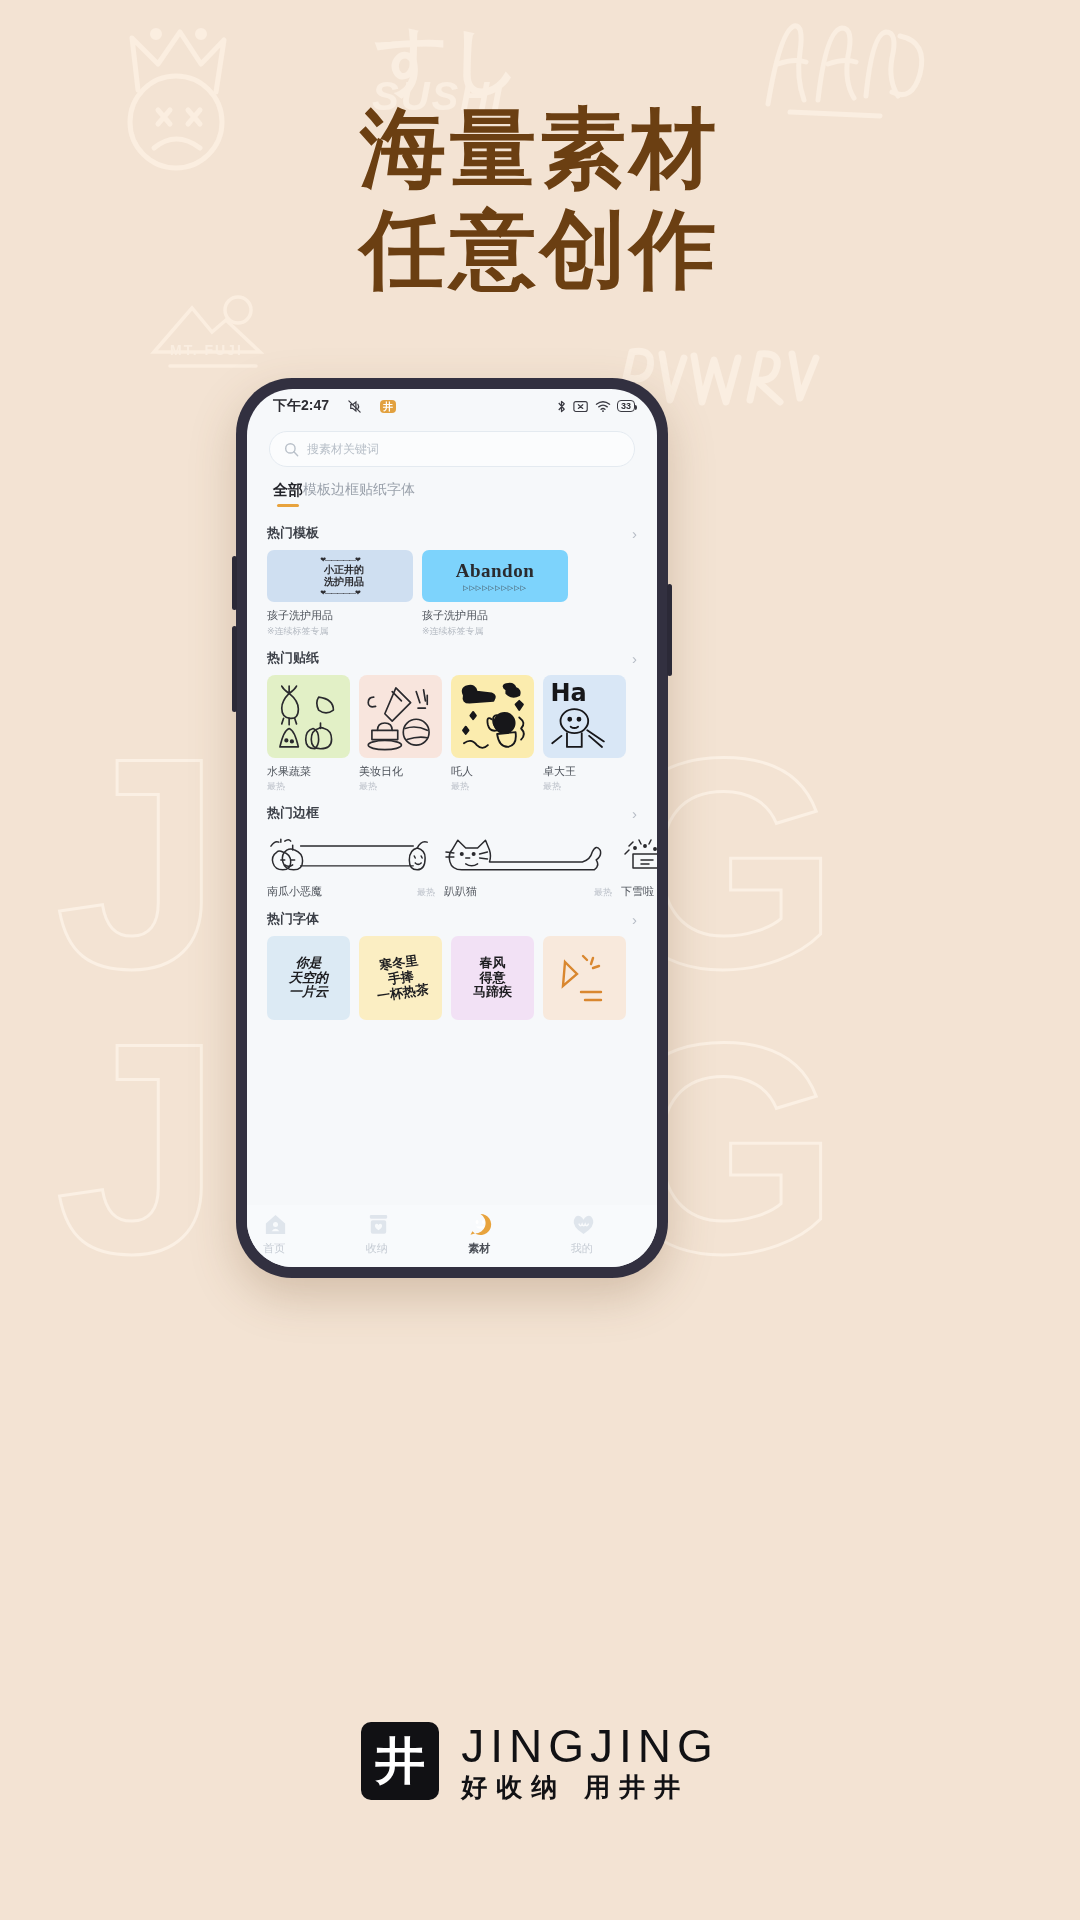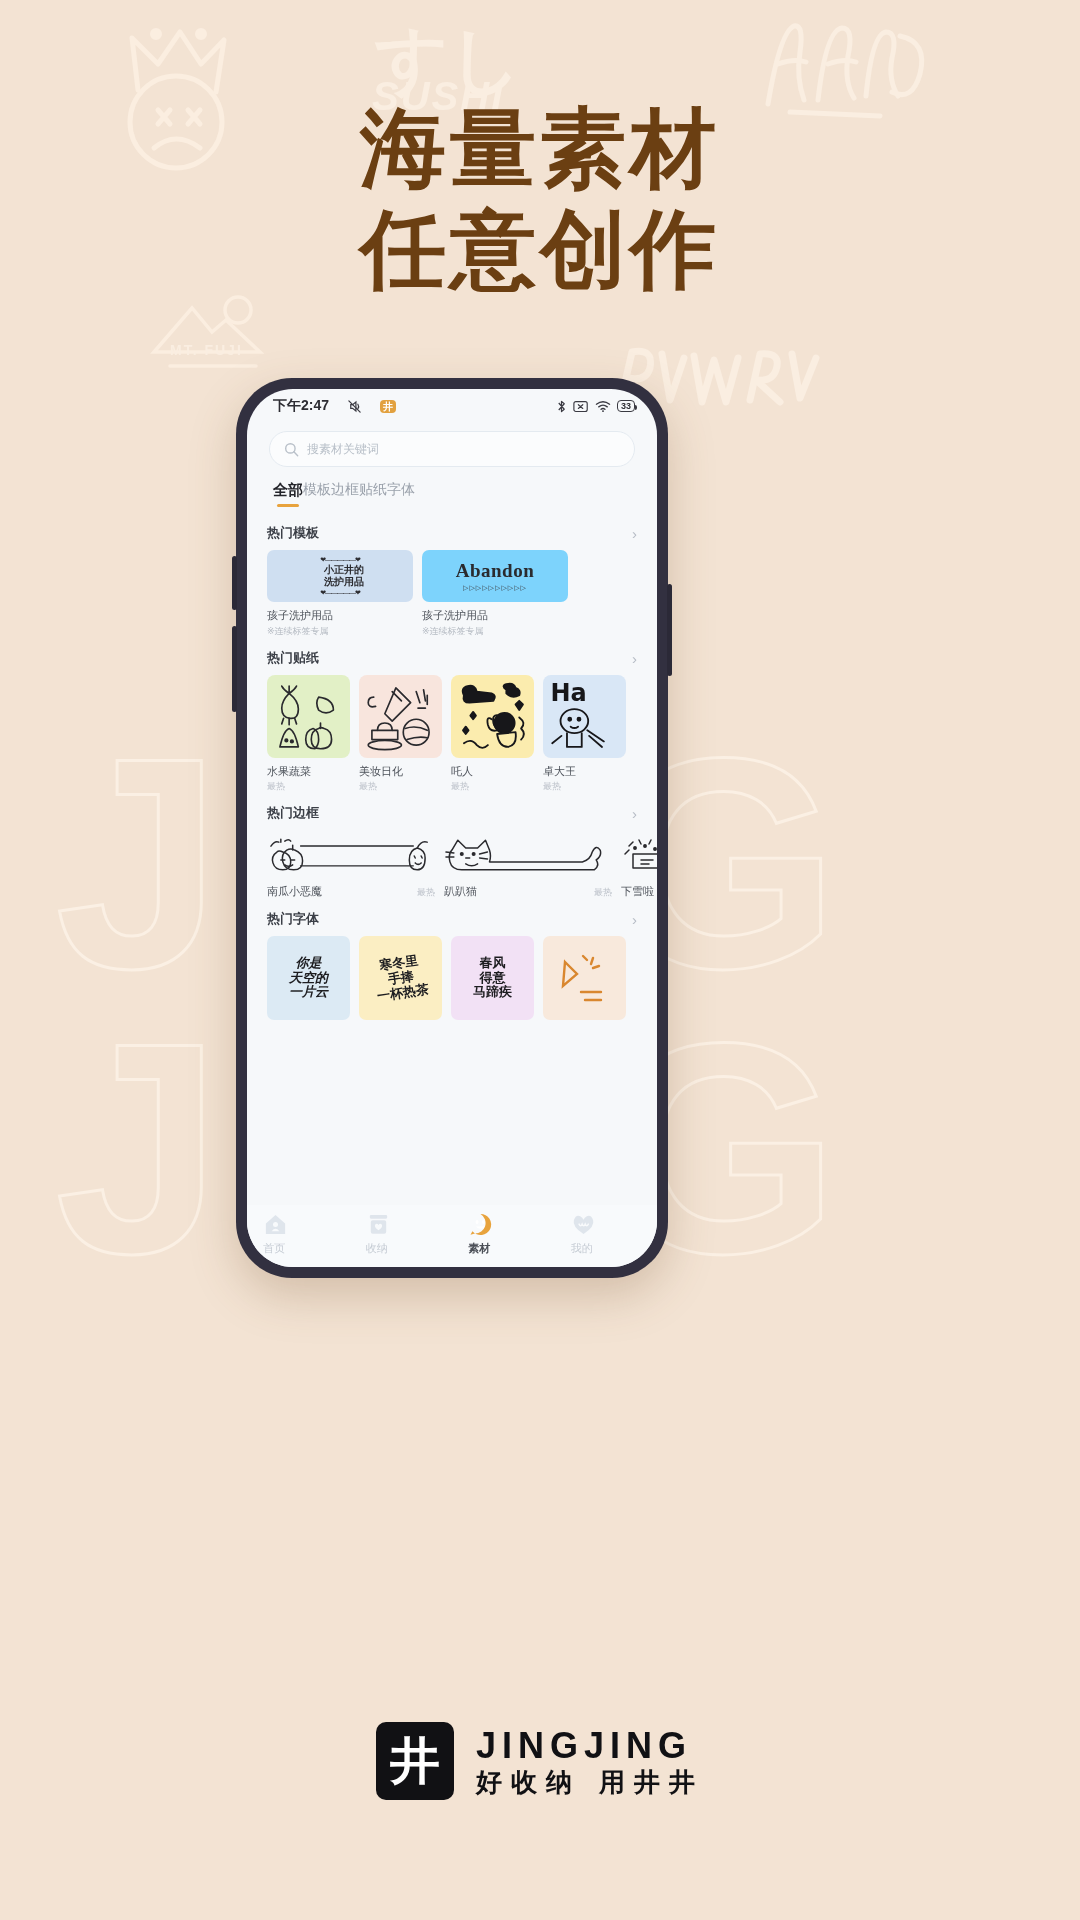--- a/index.html
+++ b/index.html
@@ -217,22 +217,23 @@
     z-index: 4;
   }
   .logo-mark {
     width: 78px; height: 78px; background: #111114; border-radius: 10px;
     display: flex; align-items: center; justify-content: center;
     color: #fff; font-size: 50px; font-weight: 700; line-height: 1;
     font-family: "DejaVu Sans", sans-serif;
   }
   .logo-txt { display: flex; flex-direction: column; gap: 5px; }
   .logo-en {
-    font-size: 36px; font-weight: 700; color: #111114; letter-spacing: 6px;
+    font-size: 46px; font-weight: 400; color: #111114; letter-spacing: 6px;
     line-height: 1;
+    text-align: right;
   }
   .logo-cn {
     font-size: 26px; font-weight: 700; color: #111114; letter-spacing: 9px;
     line-height: 1; font-family: "DejaVu Sans", sans-serif;
   }
 </style>
 </head>
 <body>
 
 <div class="bg-deco">

